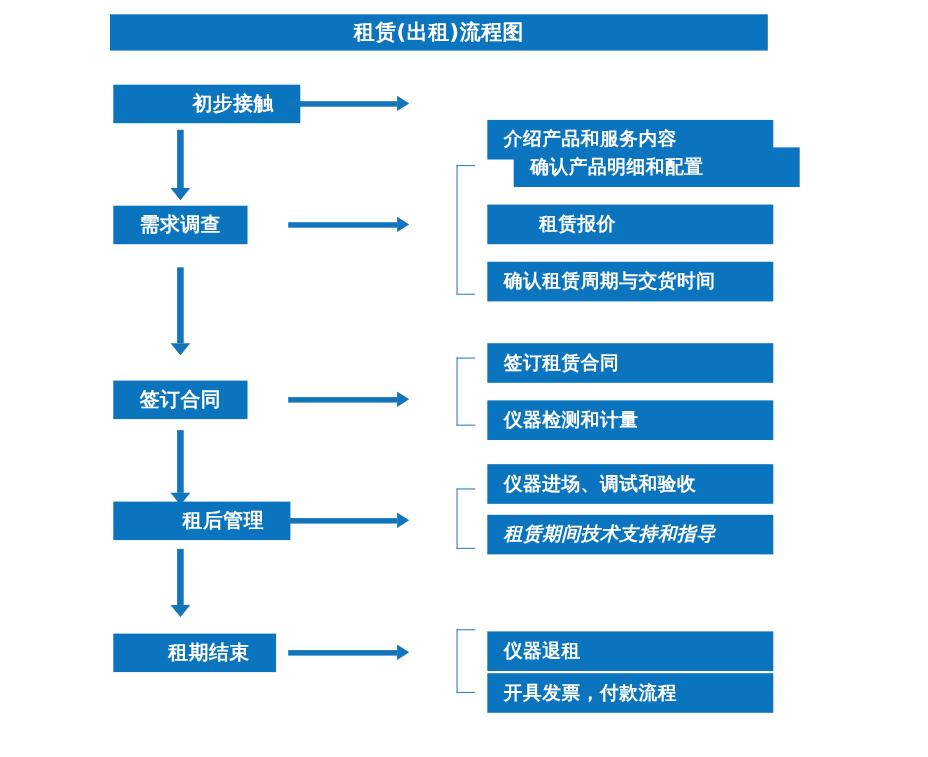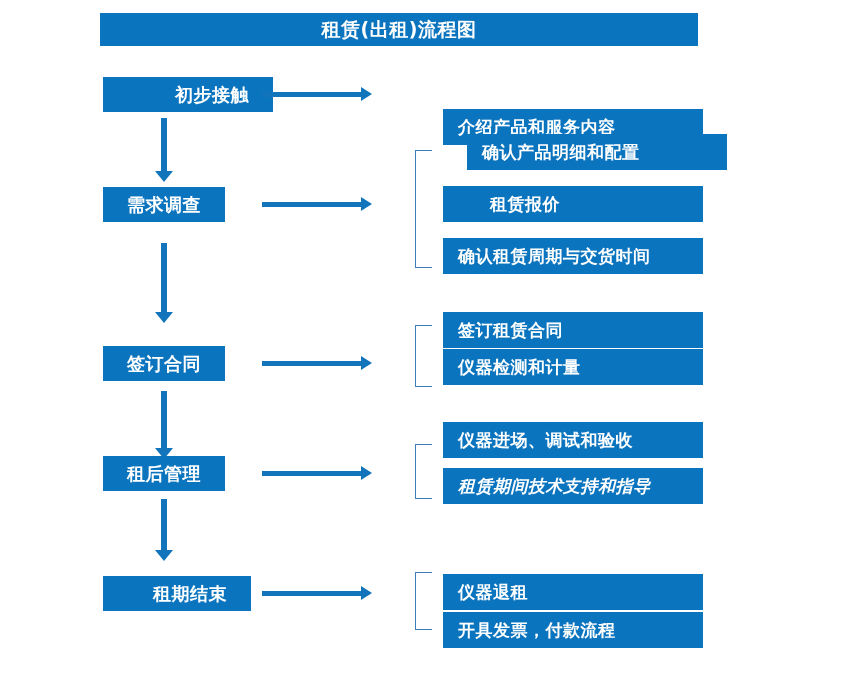--- a/index.html
+++ b/index.html
@@ -158,28 +158,28 @@
   <div class="box stage-box" style="top:346px;">签订合同</div>
 
   <div class="h-arrow" style="left:262px; top:356px; width:110px;">
     <div class="shaft" style="width:99px;"></div>
     <div class="head" style="left:99px;"></div>
   </div>
 
   <div class="bracket" style="left:415px; top:325px; height:62px;"></div>
 
   <div class="box detail-box" style="top:312px;">签订租赁合同</div>
-  <div class="box detail-box" style="top:349px;">仪器检测和计量</div>
+  <div class="box detail-box" style="top:364px;">仪器检测和计量</div>
 
   <div class="v-arrow" style="left:155px; top:391px; height:68px;">
     <div class="shaft" style="height:57px;"></div>
     <div class="head" style="top:57px;"></div>
   </div>
 
-  <div class="box stage-box" style="top:456px;">租后管理</div>
+  <div class="box stage-box" style="top:456px;padding-left:39px;">租后管理</div>
 
   <div class="h-arrow" style="left:262px; top:466px; width:110px;">
     <div class="shaft" style="width:99px;"></div>
     <div class="head" style="left:99px;"></div>
   </div>
 
   <div class="bracket" style="left:415px; top:444px; height:55px;"></div>
 
   <div class="box detail-box" style="top:422px;">仪器进场、调试和验收</div>
   <div class="box detail-box" style="top:468px;font-style:italic;">租赁期间技术支持和指导</div>

